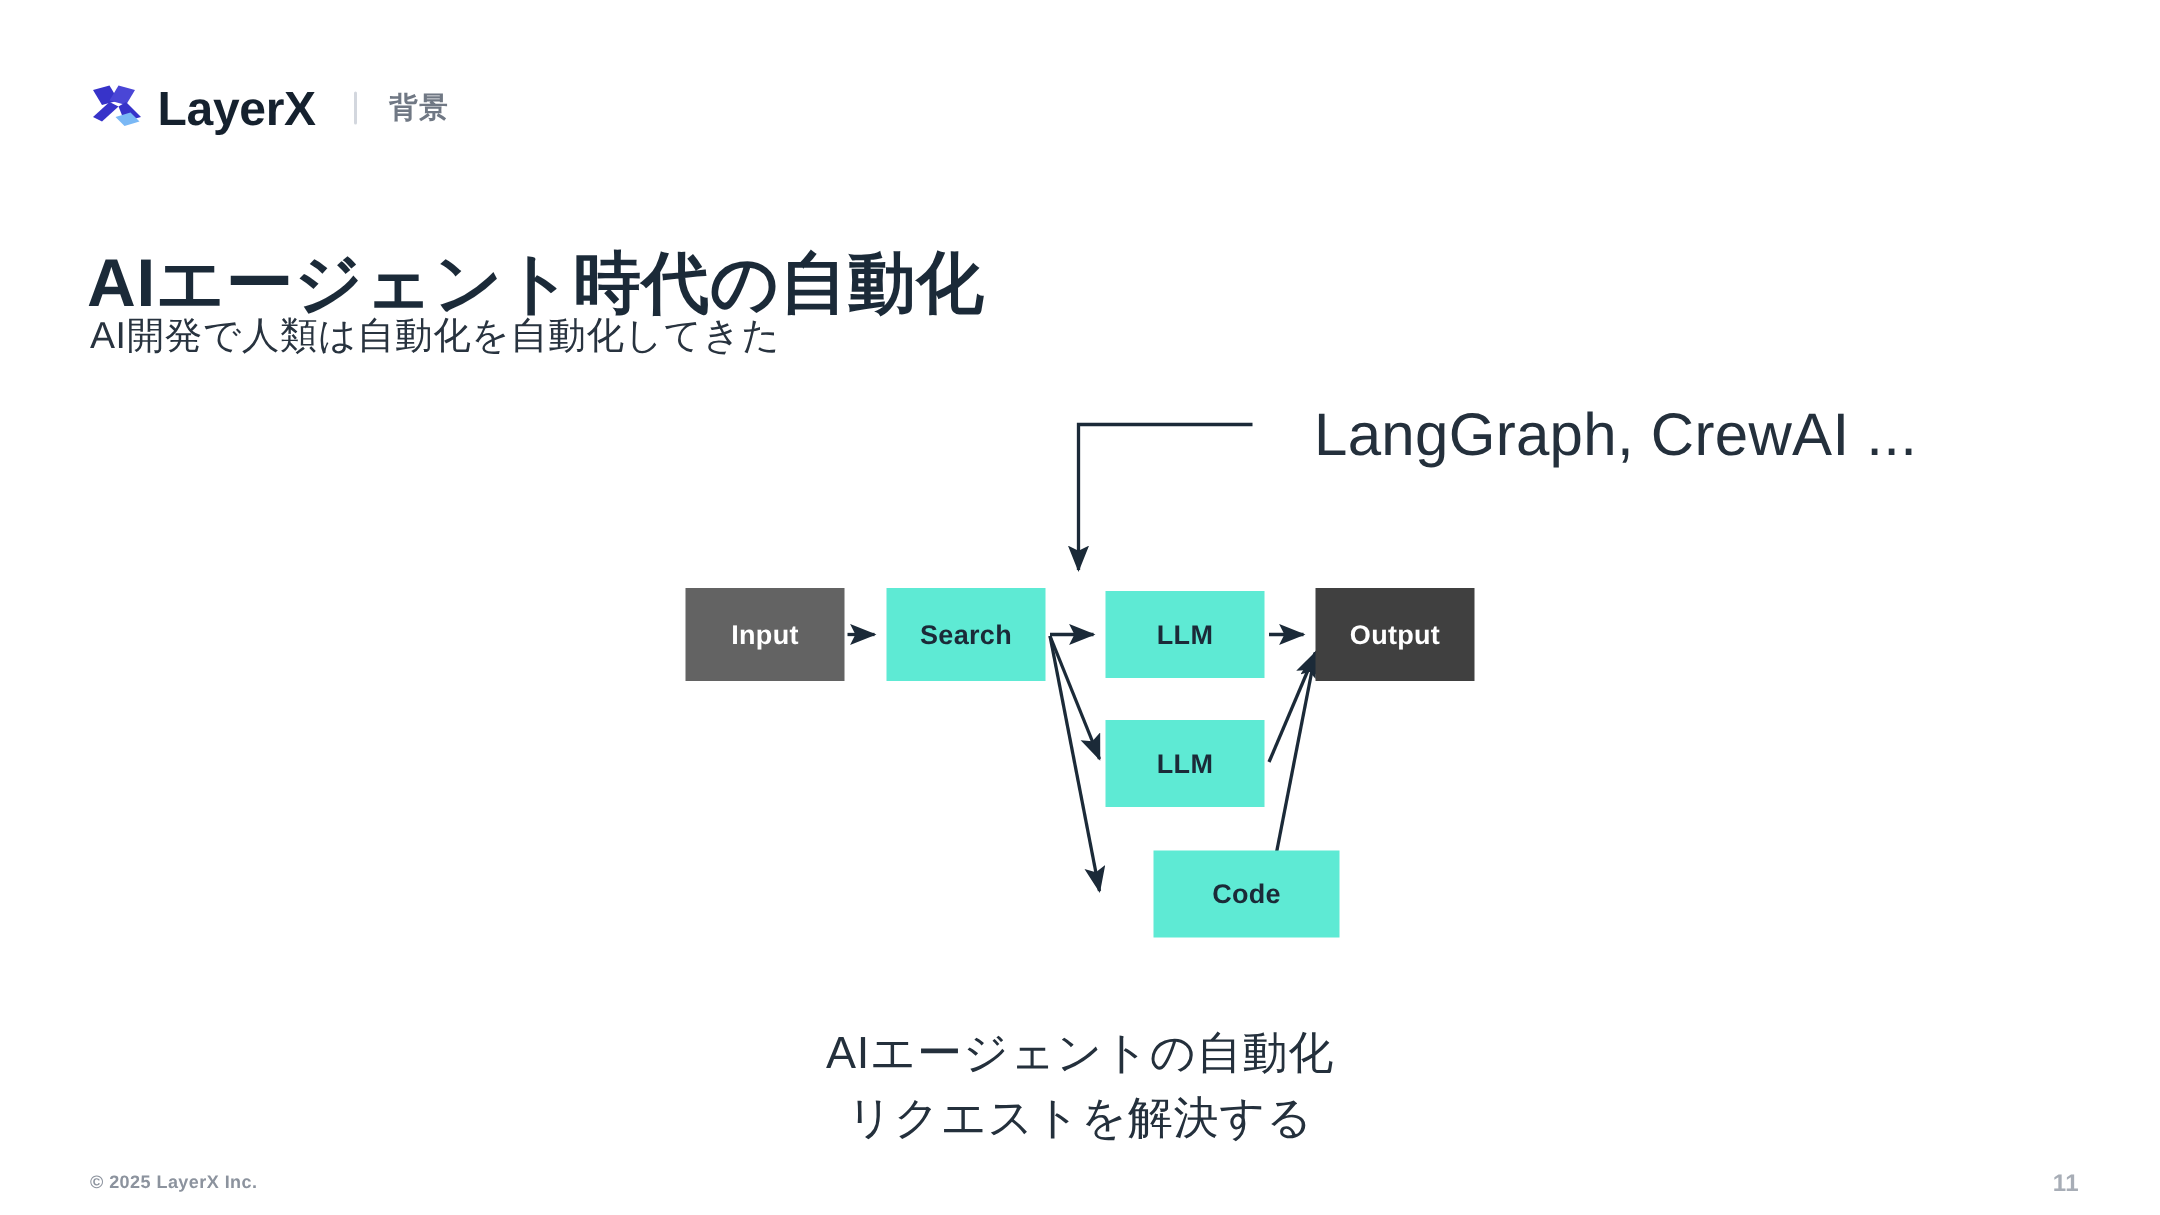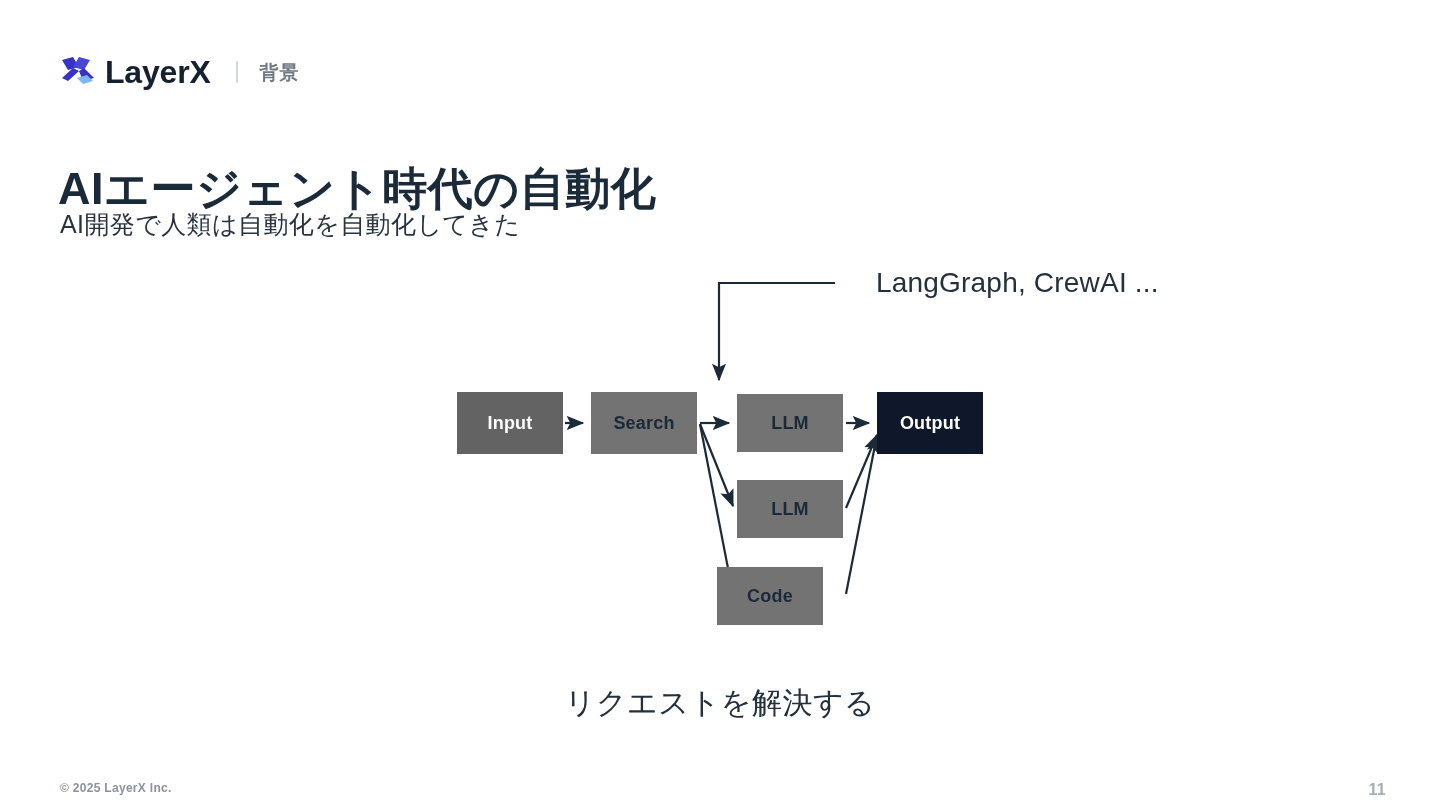--- a/index.html
+++ b/index.html
@@ -38,27 +38,27 @@
     letter-spacing:0.4px;line-height:1.3;white-space:nowrap;
   }
 
   
   .diagram{position:absolute;left:0;top:0;width:1440px;height:810px;pointer-events:none;}
   .node{
     position:absolute;border-radius:0;
     display:flex;align-items:center;justify-content:center;
     font-size:18px;font-weight:700;letter-spacing:0.2px;
   }
-  .node.gray{background:#737373;color:#1b2a38;}
+  .node.gray{background:#5eead4;color:#1b2a38;}
   .node.dark{background:#636363;color:#ffffff;}
-  .node.purple{background:#0f172a;color:#ffffff;}
+  .node.purple{background:#404040;color:#ffffff;}
 
   .anno{
     position:absolute;left:876px;top:266px;
-    font-size:28px;font-weight:400;color:#24303c;
+    font-size:40px;font-weight:400;color:#24303c;
     letter-spacing:0.2px;line-height:1.2;white-space:nowrap;
   }
 
   
   .caption{
     position:absolute;left:0;top:682px;width:1440px;
     text-align:center;
     font-size:30px;font-weight:400;color:#24303c;
     line-height:1.42;letter-spacing:0.5px;
   }
@@ -134,26 +134,27 @@
   </div>
 
   <div class="node purple" style="left:877px;top:392px;width:106px;height:62px;">
     <span>Output</span>
   </div>
 
   <div class="node gray" style="left:737px;top:480px;width:106px;height:58px;">
     <span>LLM</span>
   </div>
 
-  <div class="node gray" style="left:717px;top:567px;width:106px;height:58px;text-align:right;">
+  <div class="node gray" style="left:769px;top:567px;width:124px;height:58px;text-align:right;">
     <span>Code</span>
   </div>
 
   <div class="anno">LangGraph, CrewAI ...</div>
 
   <div class="caption">
+    <span>AIエージェントの自動化</span>
     <span>リクエストを解決する</span>
   </div>
 
   <div class="footer-copy">© 2025 LayerX Inc.</div>
   <div class="footer-page">11</div>
 
 </div>
 
 </body></html>

